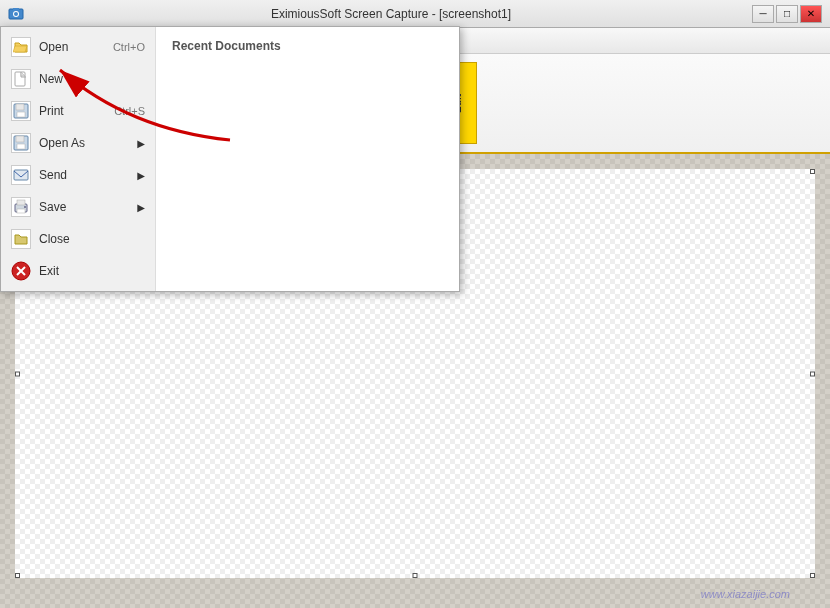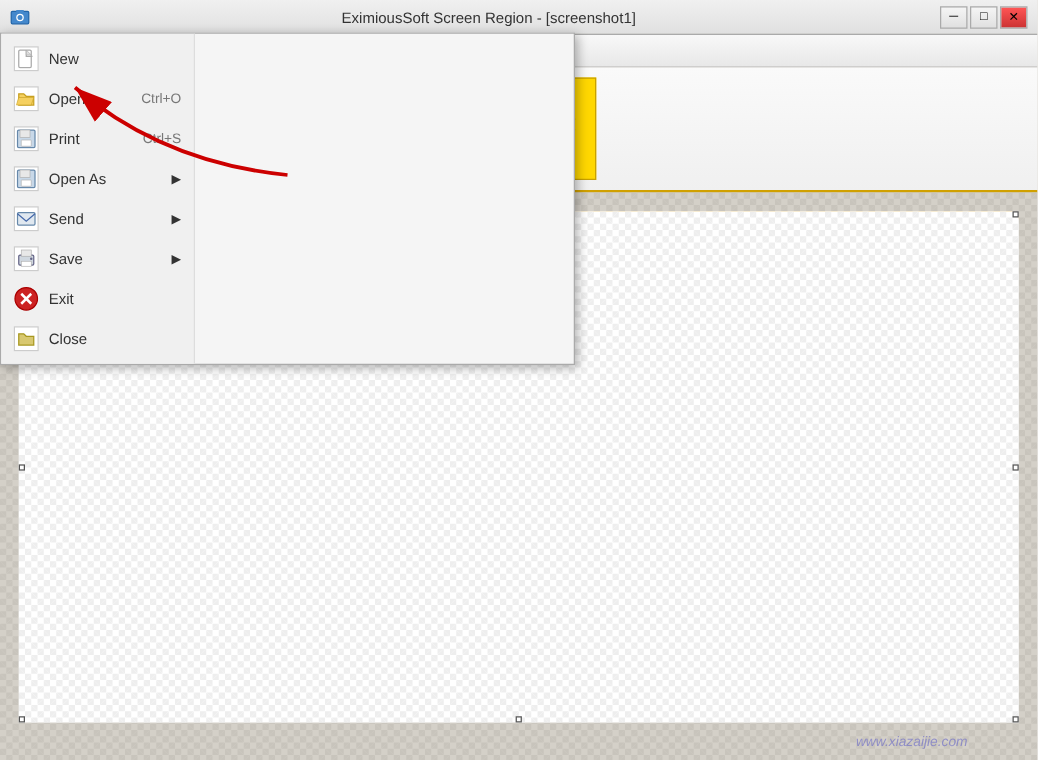--- a/index.html
+++ b/index.html
@@ -142,21 +142,21 @@
       width: 280px;
       height: 100px;
       z-index: 300;
       pointer-events: none;
     }
 
     
     .watermark {
       position: absolute;
       bottom: 8px;
-      right: 56px;
+      right: 40px;
       color: rgba(100,100,200,0.6);
       font-size: 11px;
       font-style: italic;
       z-index: 50;
     }
 
     
     .handle {
       position: absolute;
       width: 5px;
@@ -216,21 +216,21 @@
 
   <div class="title-bar">
     <div class="title-bar-icon">
       <svg width="16" height="16" viewBox="0 0 16 16">
         <rect x="1" y="3" width="14" height="10" rx="1" fill="#4488cc" stroke="#2266aa" stroke-width="1"></rect>
         <circle cx="8" cy="8" r="3" fill="white"></circle>
         <circle cx="8" cy="8" r="2" fill="#4488cc"></circle>
         <rect x="5" y="2" width="6" height="2" fill="#4488cc"></rect>
       </svg>
     </div>
-    <div class="title-bar-text">EximiousSoft Screen Region - [screenshot1]</div>
+    <div class="title-bar-text">EximiousSoft Screen Capture - [screenshot1]</div>
     <div class="title-bar-controls">
       <button class="title-bar-btn">─</button>
       <button class="title-bar-btn">□</button>
       <button class="title-bar-btn" style="background: linear-gradient(to bottom, #f55, #c33);">✕</button>
     </div>
   </div>
 
   <div class="menu-bar">
     <div class="menu-item active">File</div>
     <div class="menu-item">Capture</div>
@@ -358,36 +358,36 @@
     </div>
 
     <div class="watermark">www.xiazaijie.com</div>
   </div>
 
   <div class="file-menu">
     <div class="file-menu-left">
       <div class="file-menu-item">
         <div class="file-menu-icon">
           <svg width="16" height="16" viewBox="0 0 16 16">
+              <path d="M2,4 L2,13 L14,13 L14,6 L8,6 L6,4 Z" fill="#f5d060" stroke="#c8a020" stroke-width="1"></path>
+              <path d="M2,7 L14,7 L12,13 L0,13 Z" fill="#f5d060" stroke="#c8a020" stroke-width="0.5"></path>
+            </svg>
+        </div>
+        <span>Open</span>
+        <span class="shortcut">Ctrl+O</span>
+      </div>
+      <div class="file-menu-item">
+        <div class="file-menu-icon">
+          <svg width="16" height="16" viewBox="0 0 16 16">
               <rect x="2" y="1" width="10" height="14" rx="1" fill="white" stroke="#aaa" stroke-width="1"></rect>
               <polyline points="8,1 8,6 13,6" fill="none" stroke="#aaa" stroke-width="1"></polyline>
               <polygon points="8,1 12,5 8,5" fill="#ddd" stroke="#aaa" stroke-width="0.5"></polygon>
             </svg>
         </div>
         <span>New</span>
-      </div>
-      <div class="file-menu-item">
-        <div class="file-menu-icon">
-          <svg width="16" height="16" viewBox="0 0 16 16">
-              <path d="M2,4 L2,13 L14,13 L14,6 L8,6 L6,4 Z" fill="#f5d060" stroke="#c8a020" stroke-width="1"></path>
-              <path d="M2,7 L14,7 L12,13 L0,13 Z" fill="#f5d060" stroke="#c8a020" stroke-width="0.5"></path>
-            </svg>
-        </div>
-        <span>Open</span>
-        <span class="shortcut">Ctrl+O</span>
       </div>
       <div class="file-menu-item">
         <div class="file-menu-icon">
           <svg width="16" height="16" viewBox="0 0 16 16">
               <rect x="1" y="1" width="14" height="14" rx="1" fill="#c8d8e8" stroke="#6688aa" stroke-width="1"></rect>
               <rect x="3" y="1" width="8" height="6" fill="#e8e8e8" stroke="#aaa" stroke-width="0.5"></rect>
               <rect x="4" y="9" width="8" height="5" rx="0.5" fill="white" stroke="#aaa" stroke-width="0.5"></rect>
             </svg>
         </div>
         <span>Print</span>
@@ -418,39 +418,42 @@
         <div class="file-menu-icon">
           <svg width="16" height="16" viewBox="0 0 16 16">
               <rect x="2" y="5" width="12" height="8" rx="1" fill="#d0d8e0" stroke="#668" stroke-width="1"></rect>
               <rect x="4" y="1" width="8" height="5" fill="#e8e8e8" stroke="#aaa" stroke-width="0.5"></rect>
               <rect x="4" y="10" width="8" height="4" fill="white" stroke="#aaa" stroke-width="0.5"></rect>
               <circle cx="12" cy="8" r="1" fill="#668"></circle>
             </svg>
         </div>
         <span>Save</span>
         <span class="arrow">▶</span>
+      </div>
+      <div class="file-menu-item">
+        <div class="file-menu-icon">
+          <svg width="16" height="16" viewBox="0 0 16 16">
+              <path d="M2,4 L2,13 L14,13 L14,6 L8,6 L6,4 Z" fill="#d8c870" stroke="#a89820" stroke-width="1"></path>
+            </svg>
+        </div>
+        <span>Close</span>
       </div>
       <div class="file-menu-item">
         <div class="file-menu-icon" style="border:none; background:transparent;">
           <svg width="20" height="20" viewBox="0 0 20 20">
               <circle cx="10" cy="10" r="9" fill="#cc2222" stroke="#aa0000" stroke-width="1"></circle>
               <line x1="6" y1="6" x2="14" y2="14" stroke="white" stroke-width="2"></line>
               <line x1="14" y1="6" x2="6" y2="14" stroke="white" stroke-width="2"></line>
             </svg>
         </div>
         <span>Exit</span>
       </div>
-      <div class="file-menu-item">
-        <div class="file-menu-icon">
-          <svg width="16" height="16" viewBox="0 0 16 16">
-              <path d="M2,4 L2,13 L14,13 L14,6 L8,6 L6,4 Z" fill="#d8c870" stroke="#a89820" stroke-width="1"></path>
-            </svg>
-        </div>
-        <span>Close</span>
-      </div>
+    </div>
+    <div class="file-menu-right">
+      <div class="recent-docs-title">Recent Documents</div>
     </div>
   </div>
 
   <svg class="red-arrow" viewBox="0 0 280 100" xmlns="http://www.w3.org/2000/svg">
     <defs>
       <marker id="arrowhead" markerWidth="10" markerHeight="7" refX="10" refY="3.5" orient="auto">
         <polygon points="0 0, 10 3.5, 0 7" fill="#cc0000"></polygon>
       </marker>
     </defs>
     <path d="M 200,90 Q 100,80 30,20" stroke="#cc0000" stroke-width="3" fill="none" marker-end="url(#arrowhead)"></path>

